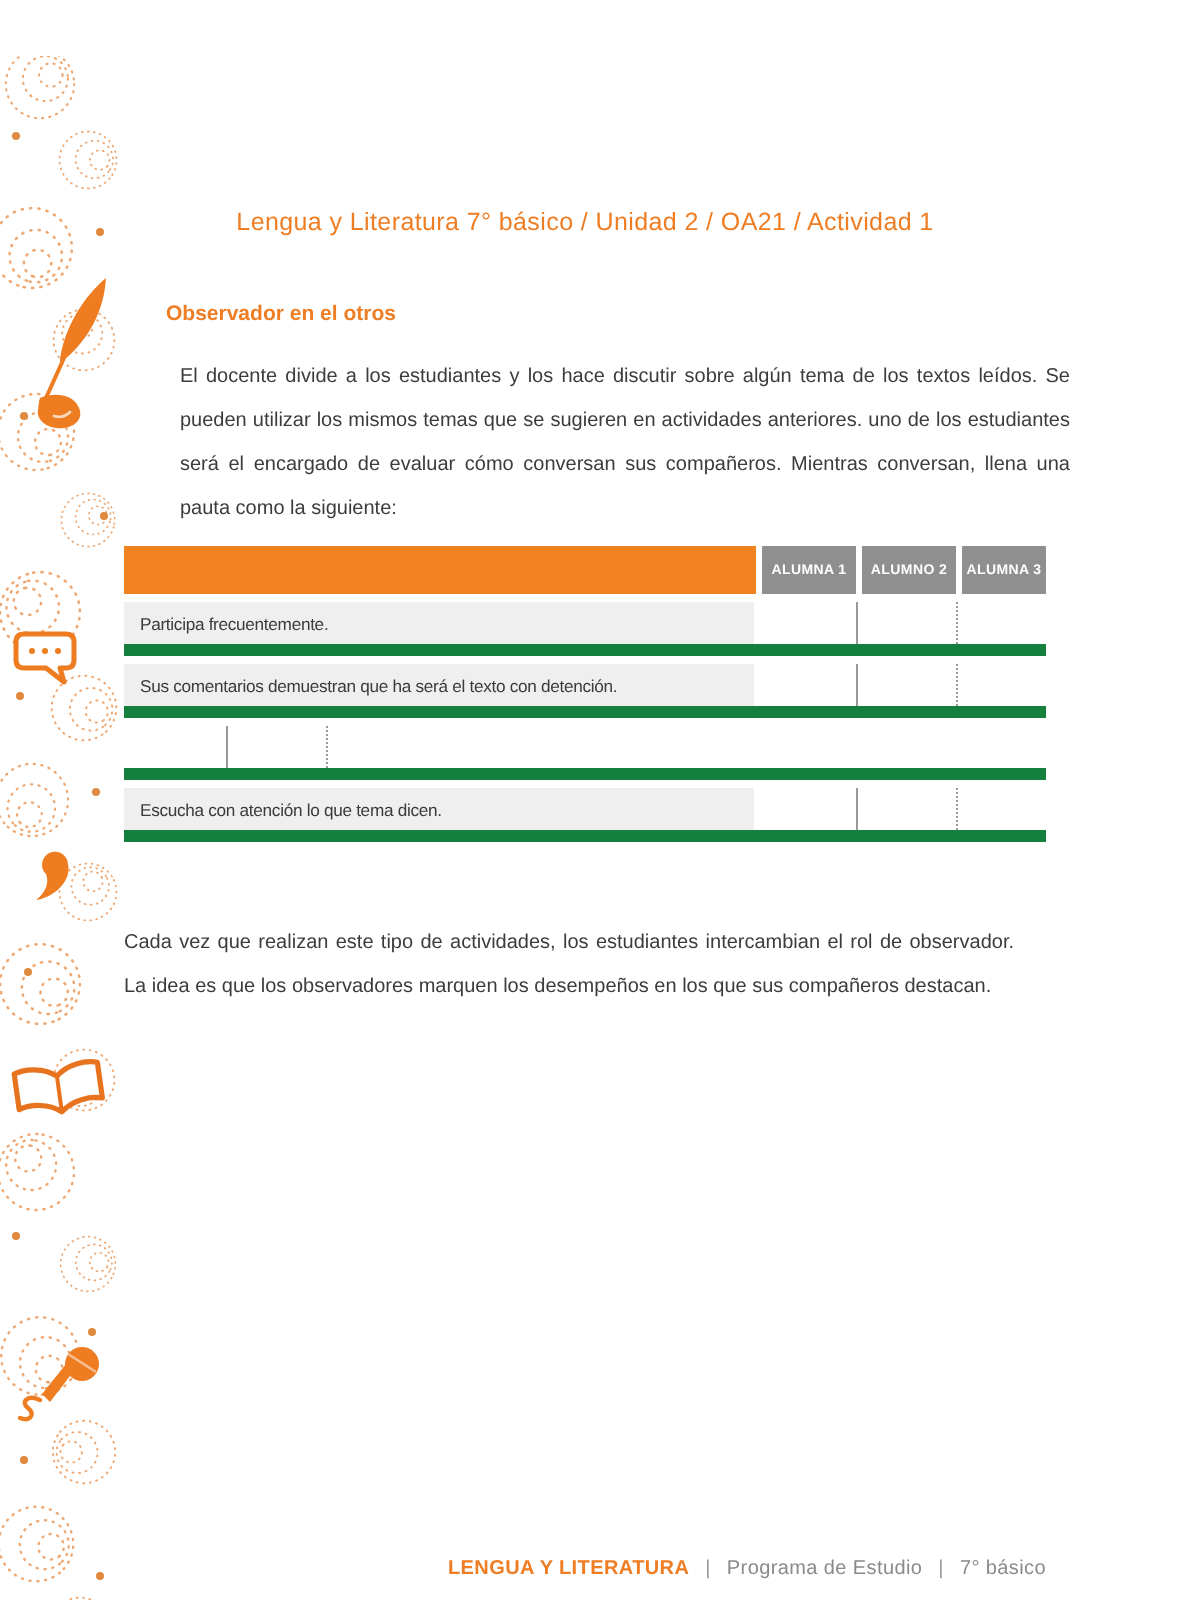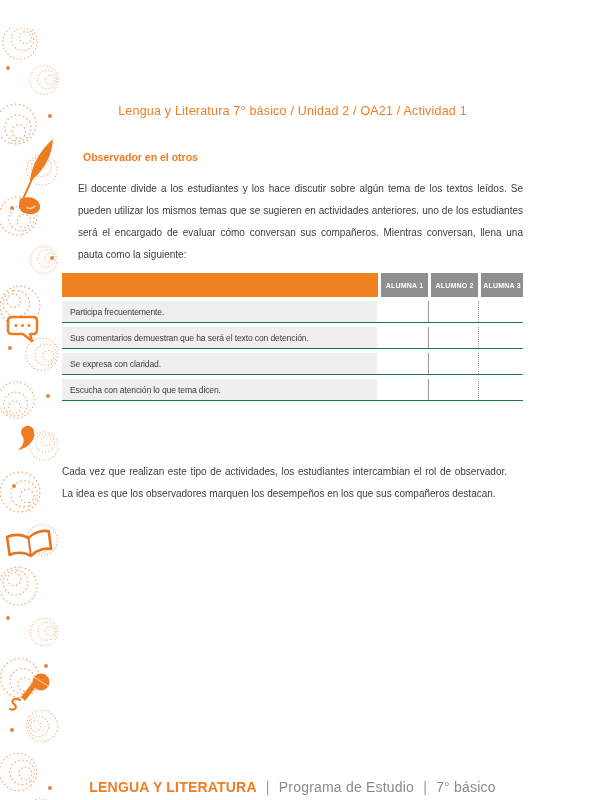--- a/index.html
+++ b/index.html
@@ -10,43 +10,43 @@
   .margin-art{position:absolute;left:0;top:0;width:60px;height:800px;}
 
   
   .content{position:absolute;left:62px;top:0;width:461px;height:800px;}
 
   .doc-title{position:absolute;top:76px;left:0;width:100%;margin:0;text-align:center;
     font-size:12.5px;font-weight:400;color:#EF7D23;letter-spacing:.2px;}
   .section-heading{position:absolute;top:123px;left:21px;margin:0;
     font-size:10.5px;font-weight:700;color:#EF7D23;}
   .body-text{margin:0;font-size:10px;line-height:22px;color:#3c3c3c;text-align:justify;}
-  .intro{position:absolute;top:150px;left:16px;width:445px;}
+  .intro{position:absolute;top:150px;left:28px;width:445px;}
   .closing{position:absolute;top:433px;left:0;width:445px;}
 
   
   .rubric{position:absolute;top:245px;left:0;width:461px;}
   .thead{display:flex;height:24px;margin-bottom:4px;}
   .th-criteria{width:316px;background:#F0821F;margin-right:3px;}
   .th-col{width:47px;margin-right:3px;background:#8F8F8F;color:#fff;
     font-size:7px;font-weight:700;letter-spacing:.2px;white-space:nowrap;
     display:flex;align-items:center;justify-content:center;}
   .th-col.last{width:42px;margin-right:0;}
-  .trow{display:flex;height:21px;border-bottom:1px solid #15803d;margin-bottom:4px;}
+  .trow{display:flex;height:21px;border-bottom:6px solid #15803d;margin-bottom:4px;}
   .cell-criteria{width:315px;background:#EFEFEF;box-sizing:border-box;padding-left:8px;
     font-size:8.6px;letter-spacing:-.15px;color:#3a3a3a;white-space:nowrap;overflow:hidden;
     display:flex;align-items:center;}
   .cell-answer{box-sizing:border-box;}
   .c1{width:51px;}
   .c2{width:50px;border-left:1px solid #9a9a9a;}
   .c3{width:45px;border-left:1px dotted #9a9a9a;}
 
   
-  .footer{position:absolute;top:751px;left:62px;width:461px;text-align:center;
-    font-size:14px;color:#8a8a8a;letter-spacing:.2px;}
+  .footer{position:absolute;top:751px;left:62px;width:461px;text-align:right;
+    font-size:10px;color:#8a8a8a;letter-spacing:.2px;}
   .f-subject{color:#EF7D23;font-weight:700;}
   .f-sep{margin:0 5px;color:#9a9a9a;}
 </style>
 </head>
 <body>
 
 <div class="page">
 
   <aside class="margin-art">
     <svg width="60" height="800" viewBox="0 0 60 800">
@@ -147,21 +147,20 @@
         <div class="cell-answer c2"></div>
         <div class="cell-answer c3"></div>
       </div>
       <div class="trow">
         <div class="cell-criteria">Sus comentarios demuestran que ha será el texto con detención.</div>
         <div class="cell-answer c1"></div>
         <div class="cell-answer c2"></div>
         <div class="cell-answer c3"></div>
       </div>
       <div class="trow">
-        <div class="cell-criteria">Se expresa con claridad.</div>
         <div class="cell-answer c1"></div>
         <div class="cell-answer c2"></div>
         <div class="cell-answer c3"></div>
       </div>
       <div class="trow">
         <div class="cell-criteria">Escucha con atención lo que tema dicen.</div>
         <div class="cell-answer c1"></div>
         <div class="cell-answer c2"></div>
         <div class="cell-answer c3"></div>
       </div>

